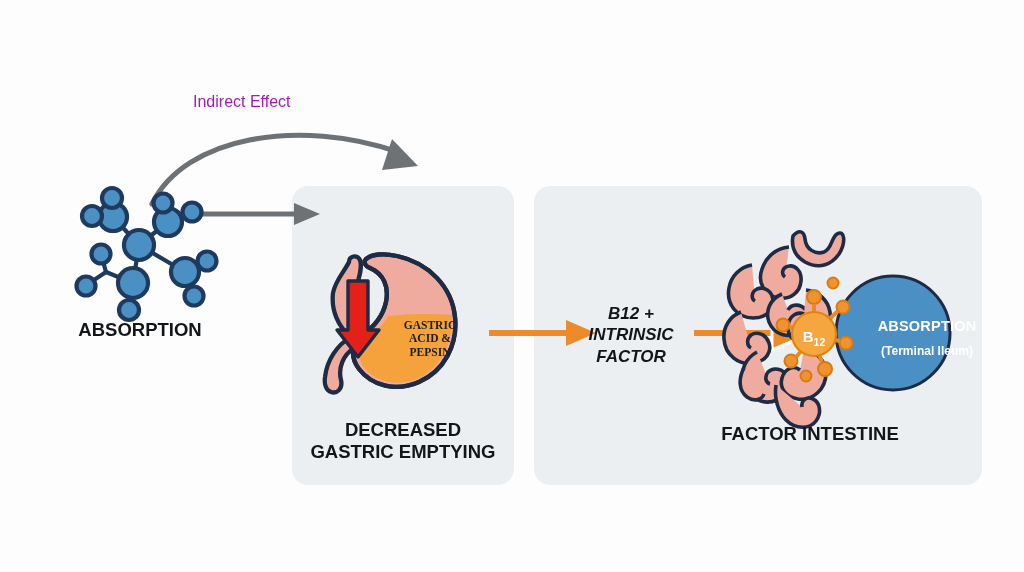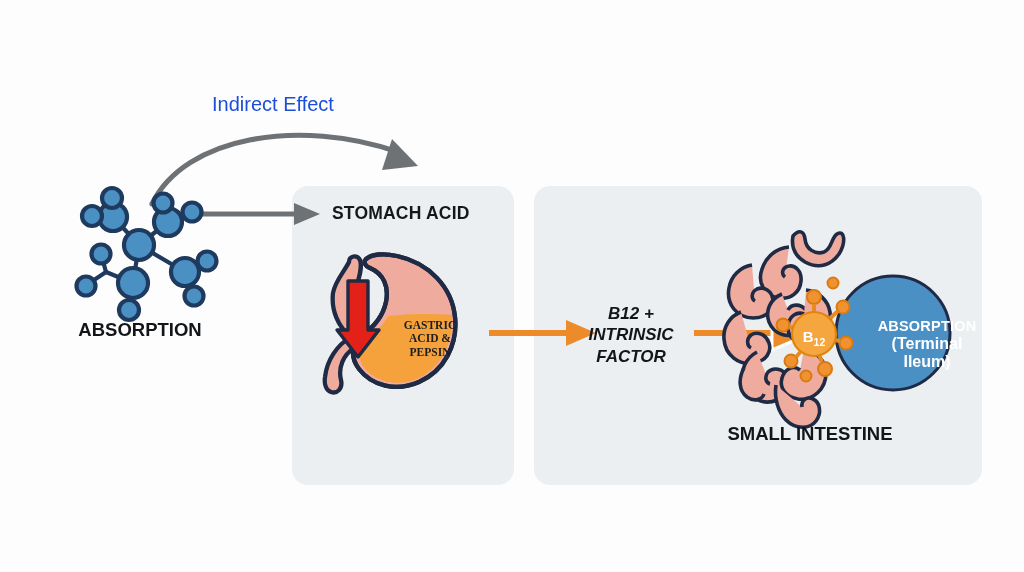--- a/index.html
+++ b/index.html
@@ -49,23 +49,23 @@
     position: absolute;
     left: 20px; top: 319px; width: 240px;
     text-align: center;
     font-weight: bold;
     font-size: 18.5px;
     color: #131618;
     white-space: nowrap;
   }
   #label-indirect {
     position: absolute;
-    left: 212px; top: 93px;
-    font-size: 20px;
-    color: #1d4ed8;
+    left: 193px; top: 93px;
+    font-size: 16px;
+    color: #a21caf;
     white-space: nowrap;
   }
   #label-b12if {
     position: absolute;
     left: 571px; top: 303px; width: 120px;
     text-align: center;
     font-weight: bold;
     font-size: 17px;
     color: #131618;
     line-height: 1.25;
@@ -90,21 +90,21 @@
     font-family: Liberation Serif, serif;
   }
   .absorption-text {
     position: absolute;
     left: 838px; top: 318px; width: 110px;
     text-align: center;
     color: #ffffff;
     padding-left: 34px;
   }
   .absorption-text .t1 { font-weight: bold; font-size: 14.5px; letter-spacing: .2px; display:block;}
-  .absorption-text .t2 { font-weight: bold; font-size: 16px; display:block; margin-top: 1px;}
+  .absorption-text .t2 { font-weight: bold; font-size: 12px; display:block; margin-top: 10px;}
   .b12-text {
     position: absolute;
     left: 792px; top: 328px; width: 44px;
     text-align: center;
     color: #ffffff;
     font-weight: bold;
     font-size: 15px;
   }
   .b12-text sub { font-size: 10.5px; }
 </style>
@@ -250,35 +250,36 @@
         <line x1="789" y1="327" x2="800" y2="329"></line>
       </g>
       <circle cx="814" cy="334" r="22" fill="#f5a63f" stroke="#e0850f" stroke-width="2.2"></circle>
     </g>
   </svg>
 
   <div id="label-indirect">Indirect Effect</div>
 
   <div id="label-semaglutide">ABSORPTION</div>
 
-  <div class="panel-title" id="title-stomach">STOMACH ACID</div>
 
 
   <div class="gastric-text">GASTRIC
 ACID &amp;
 PEPSIN</div>
 
+  <div class="bottom-label" id="label-decreased">DECREASED
+GASTRIC EMPTYING</div>
 
   <div id="label-b12if">B12 +
 INTRINSIC
 FACTOR</div>
 
   <div class="b12-text">
     <span>B</span><sub>12</sub>
   </div>
 
   <div class="absorption-text">
     <span class="t1">ABSORPTION</span>
     <span class="t2">(Terminal Ileum)</span>
   </div>
 
-  <div class="bottom-label" id="label-small-int">SMALL INTESTINE</div>
+  <div class="bottom-label" id="label-small-int">FACTOR INTESTINE</div>
 </div>
 
 </body></html>

